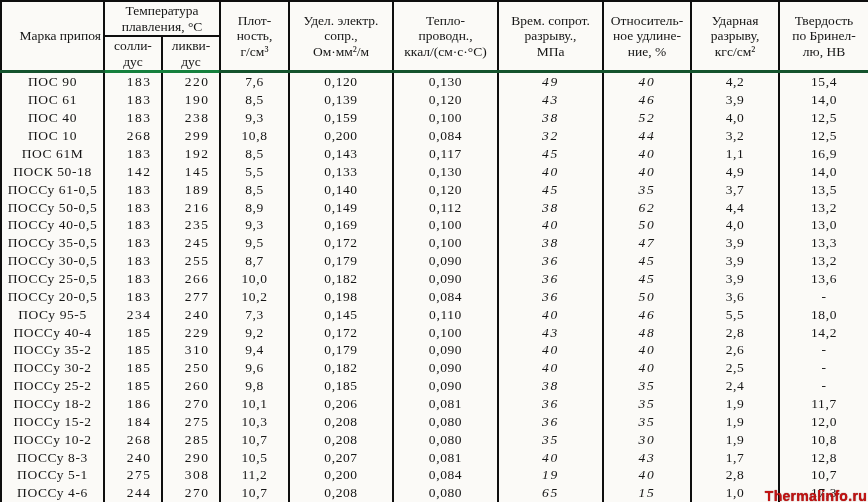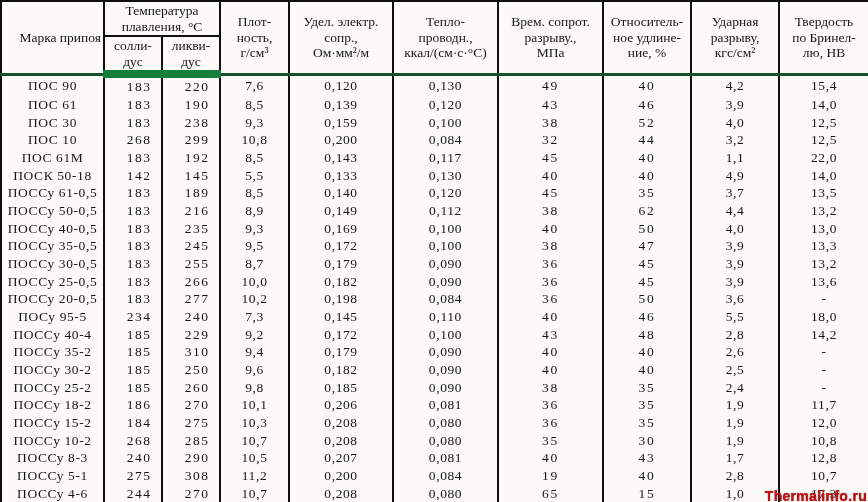--- a/index.html
+++ b/index.html
@@ -33,33 +33,33 @@
   }
   thead th {
     font-weight: normal;
     font-size: 13.5px;
     line-height: 15.5px;
     white-space: pre-line;
     vertical-align: middle;
     padding: 1px 2px;
   }
   thead th.deep { border-bottom: 3px solid #14532d; }
-  thead tr.subhead th { border-bottom: 8px solid #15803d; font-size: 13.5px; }
+  thead tr.subhead th { border-bottom: 3px solid #15803d; font-size: 13.5px; }
   th.brand-head { text-align: right; padding-left: 11px; }
   tbody td {
     border-top: 0;
     border-bottom: 0;
     font-size: 13.5px;
     height: 17px;
     line-height: 17px;
     letter-spacing: 0.6px;
     white-space: nowrap;
   }
   tbody td.c1, tbody td.c2 { letter-spacing: 1.5px; padding-left: 12px; }
-  tbody td.c6, tbody td.c7 { letter-spacing: 1.8px; }
+  tbody td.c6, tbody td.c7 { letter-spacing: 1.8px; font-style: italic; }
   .watermark {
     position: absolute;
     right: 1px;
     bottom: -2px;
     font-family: "Liberation Sans", sans-serif;
     font-weight: bold;
     font-size: 14px;
     letter-spacing: 0.3px;
     text-shadow: 0 0 1px #5a0000;
   }
@@ -134,21 +134,21 @@
           <td class="c2">190</td>
           <td class="c3">8,5</td>
           <td class="c4">0,139</td>
           <td class="c5">0,120</td>
           <td class="c6">43</td>
           <td class="c7">46</td>
           <td class="c8">3,9</td>
           <td class="c9">14,0</td>
         </tr>
         <tr>
-          <td class="c0">ПОС 30</td>
+          <td class="c0">ПОС 40</td>
           <td class="c1">183</td>
           <td class="c2">238</td>
           <td class="c3">9,3</td>
           <td class="c4">0,159</td>
           <td class="c5">0,100</td>
           <td class="c6">38</td>
           <td class="c7">52</td>
           <td class="c8">4,0</td>
           <td class="c9">12,5</td>
         </tr>
@@ -167,21 +167,21 @@
         <tr>
           <td class="c0">ПОС 61М</td>
           <td class="c1">183</td>
           <td class="c2">192</td>
           <td class="c3">8,5</td>
           <td class="c4">0,143</td>
           <td class="c5">0,117</td>
           <td class="c6">45</td>
           <td class="c7">40</td>
           <td class="c8">1,1</td>
-          <td class="c9">22,0</td>
+          <td class="c9">16,9</td>
         </tr>
         <tr>
           <td class="c0">ПОСК 50-18</td>
           <td class="c1">142</td>
           <td class="c2">145</td>
           <td class="c3">5,5</td>
           <td class="c4">0,133</td>
           <td class="c5">0,130</td>
           <td class="c6">40</td>
           <td class="c7">40</td>

